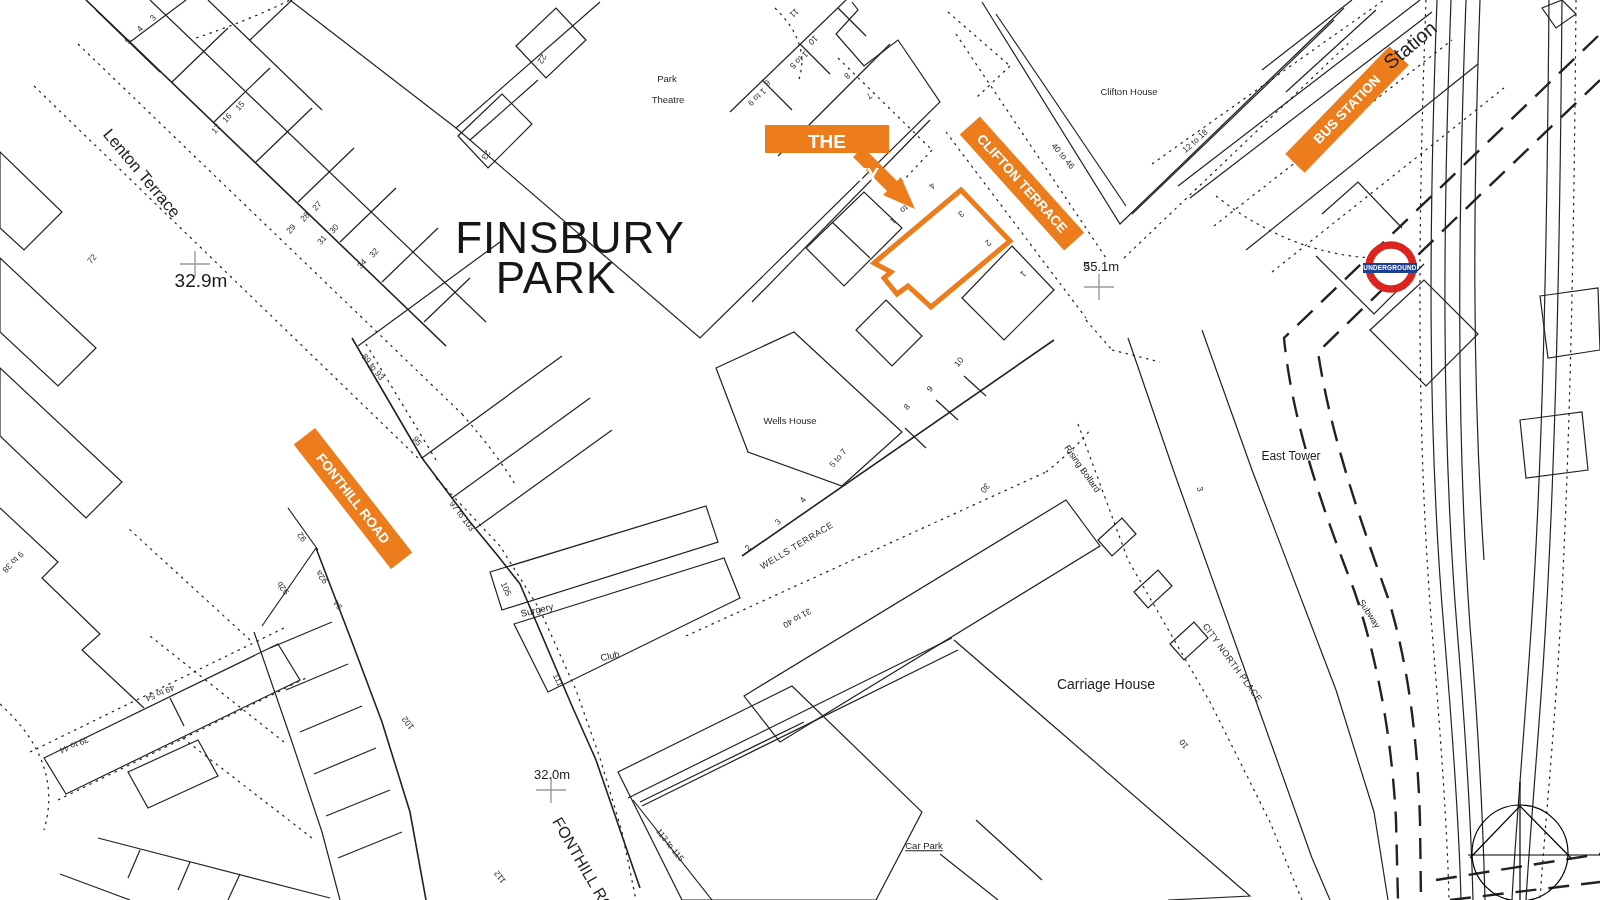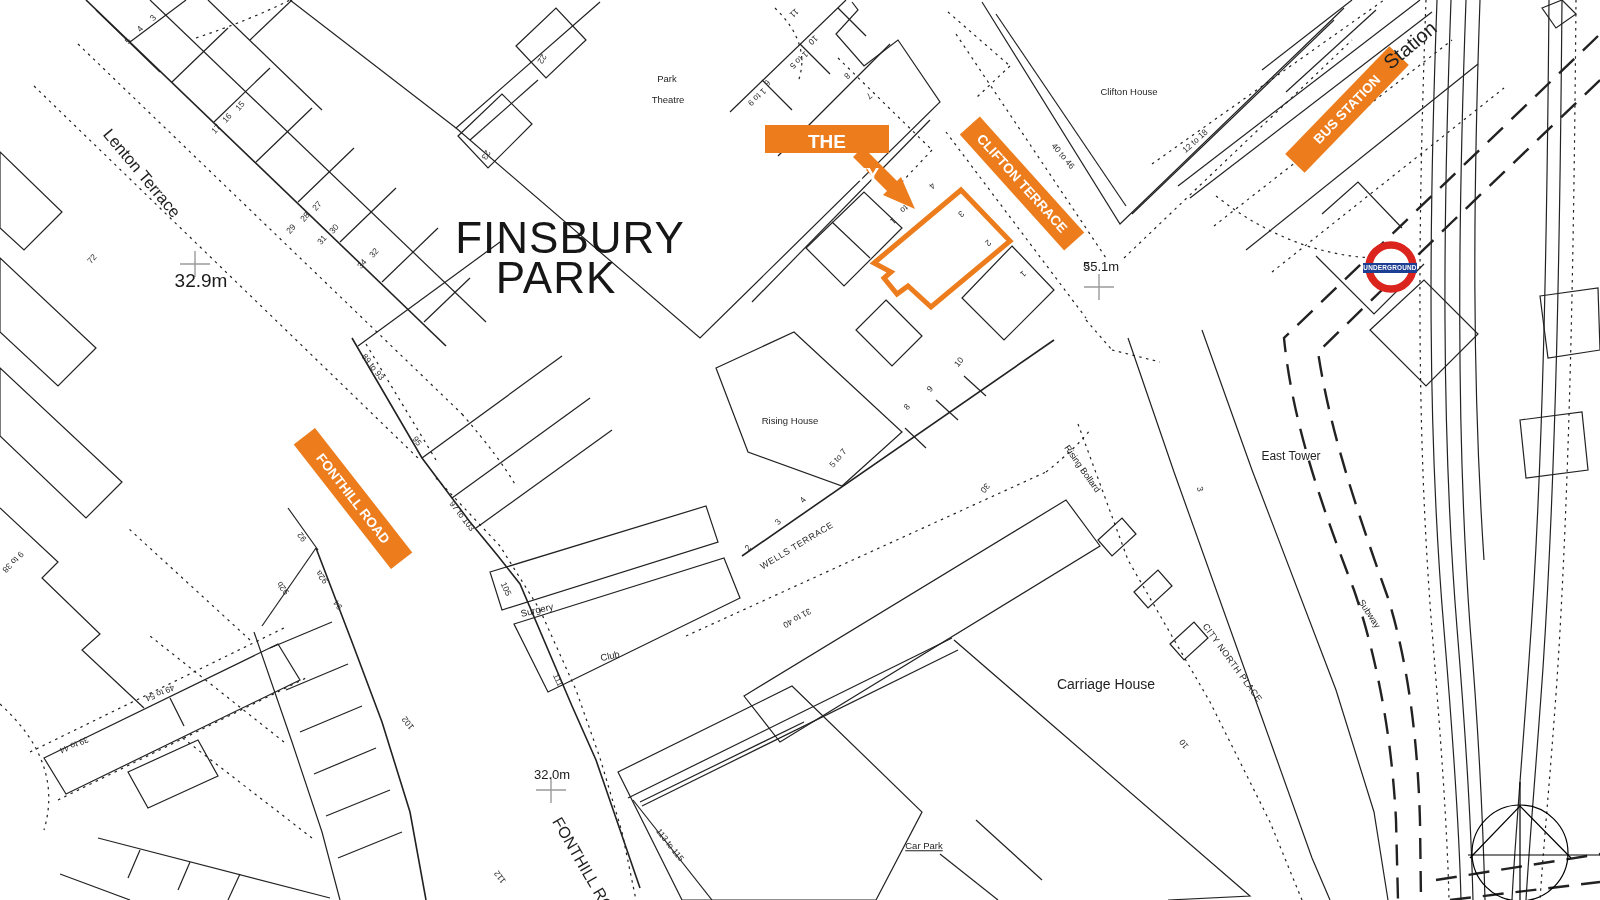--- a/index.html
+++ b/index.html
@@ -250,21 +250,21 @@
       <div class="lbl" style="left: 142px; top: 173px; font-size: 16.5px; transform: translate(-50%, -50%) rotate(50deg); color: rgb(31, 31, 31);">Lenton Terrace</div>
       <div class="lbl" style="left: 1410px; top: 45px; font-size: 20px; transform: translate(-50%, -50%) rotate(-40deg); color: rgb(31, 31, 31);">Station</div>
       <div class="lbl" style="left: 797px; top: 546px; font-size: 9px; transform: translate(-50%, -50%) rotate(-31deg); color: rgb(31, 31, 31); letter-spacing: 0.6px;">WELLS TERRACE</div>
       <div class="lbl" style="left: 588px; top: 874px; font-size: 16px; transform: translate(-50%, -50%) rotate(60deg); color: rgb(31, 31, 31);">FONTHILL ROAD</div>
       <div class="lbl" style="left: 1232px; top: 663px; font-size: 9px; transform: translate(-50%, -50%) rotate(54deg); color: rgb(31, 31, 31); letter-spacing: 0.5px;">CITY NORTH PLACE</div>
       <div class="lbl" style="left: 1369px; top: 614px; font-size: 9px; transform: translate(-50%, -50%) rotate(57deg); color: rgb(31, 31, 31);">Subway</div>
       <div class="lbl" style="left: 1082px; top: 469px; font-size: 9px; transform: translate(-50%, -50%) rotate(55deg); color: rgb(31, 31, 31);">Rising Bollard</div>
       <div class="lbl" style="left: 667px; top: 79px; font-size: 9.5px; transform: translate(-50%, -50%) rotate(0deg); color: rgb(31, 31, 31);">Park</div>
       <div class="lbl" style="left: 668px; top: 100px; font-size: 9.5px; transform: translate(-50%, -50%) rotate(0deg); color: rgb(31, 31, 31);">Theatre</div>
       <div class="lbl" style="left: 1129px; top: 92px; font-size: 9.5px; transform: translate(-50%, -50%) rotate(0deg); color: rgb(31, 31, 31);">Clifton House</div>
-      <div class="lbl" style="left: 790px; top: 421px; font-size: 9.5px; transform: translate(-50%, -50%) rotate(0deg); color: rgb(31, 31, 31);">Rising House</div>
+      <div class="lbl" style="left: 790px; top: 421px; font-size: 9.5px; transform: translate(-50%, -50%) rotate(0deg); color: rgb(31, 31, 31);">Wells House</div>
       <div class="lbl" style="left: 537px; top: 610px; font-size: 9.5px; transform: translate(-50%, -50%) rotate(-13deg); color: rgb(31, 31, 31);">Surgery</div>
       <div class="lbl" style="left: 610px; top: 656px; font-size: 9.5px; transform: translate(-50%, -50%) rotate(-13deg); color: rgb(31, 31, 31);">Club</div>
       <div class="lbl" style="left: 1291px; top: 456px; font-size: 12px; transform: translate(-50%, -50%) rotate(0deg); color: rgb(31, 31, 31);">East Tower</div>
       <div class="lbl" style="left: 1106px; top: 684px; font-size: 14px; transform: translate(-50%, -50%) rotate(0deg); color: rgb(31, 31, 31);">Carriage House</div>
       <div class="lbl" style="left: 924px; top: 846px; font-size: 9.5px; transform: translate(-50%, -50%) rotate(0deg); color: rgb(31, 31, 31); text-decoration: underline;">Car Park</div>
       <div class="lbl" style="left: 201px; top: 280px; font-size: 19px; transform: translate(-50%, -50%) rotate(0deg); color: rgb(26, 26, 26);">32.9m</div>
       <div class="lbl" style="left: 1101px; top: 266px; font-size: 13px; transform: translate(-50%, -50%) rotate(0deg); color: rgb(26, 26, 26);">55.1m</div>
       <div class="lbl" style="left: 552px; top: 774px; font-size: 13px; transform: translate(-50%, -50%) rotate(0deg); color: rgb(26, 26, 26);">32.0m</div>
       <div class="lbl" style="left: 153px; top: 18px; font-size: 8.5px; transform: translate(-50%, -50%) rotate(-48deg);">3</div>
       <div class="lbl" style="left: 140px; top: 29px; font-size: 8.5px; transform: translate(-50%, -50%) rotate(-48deg);">4</div>

